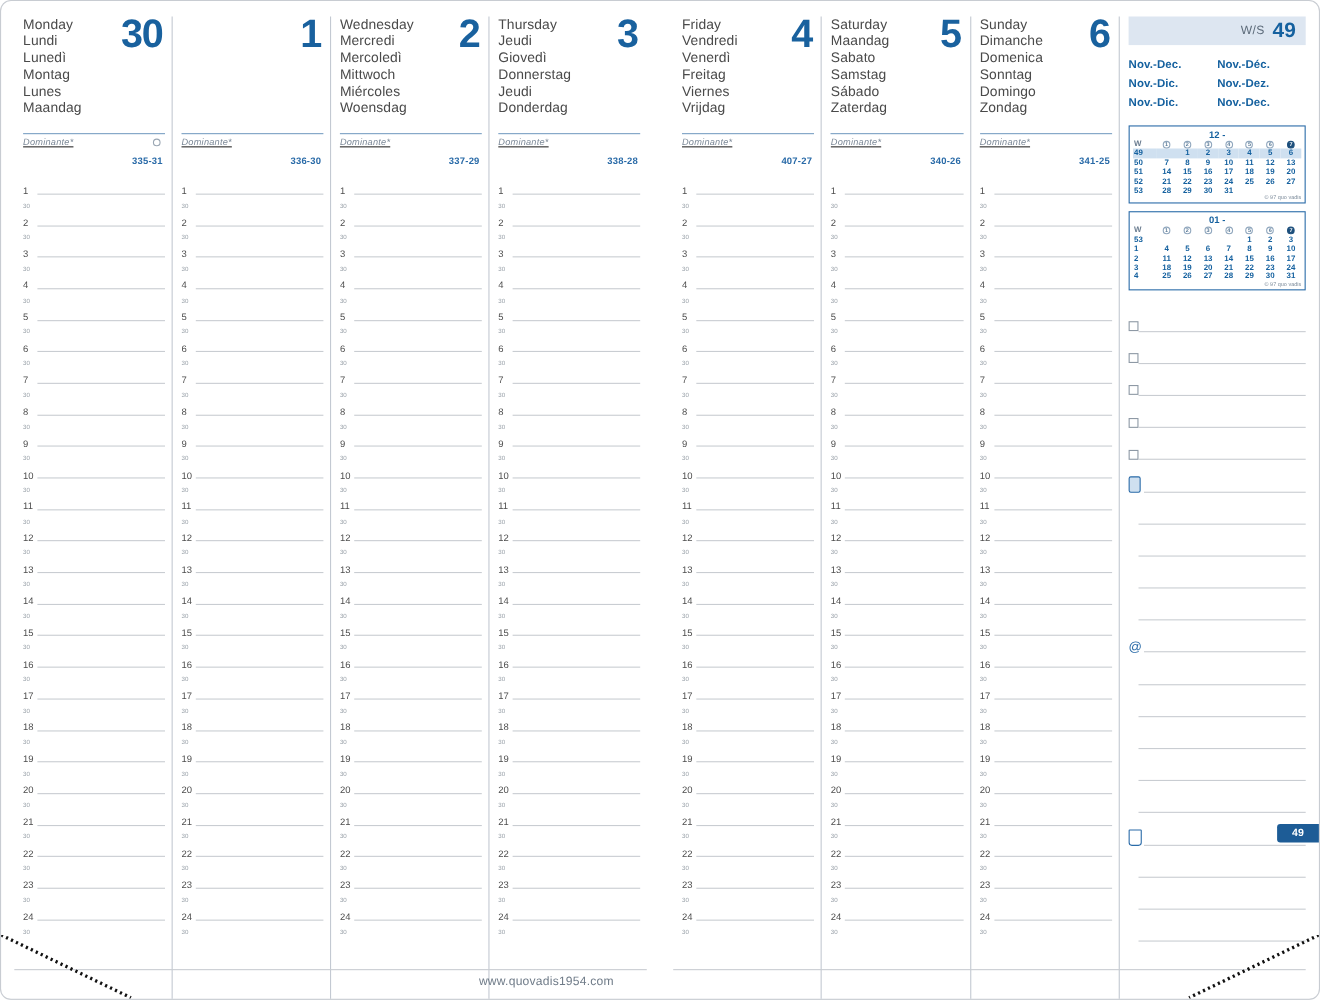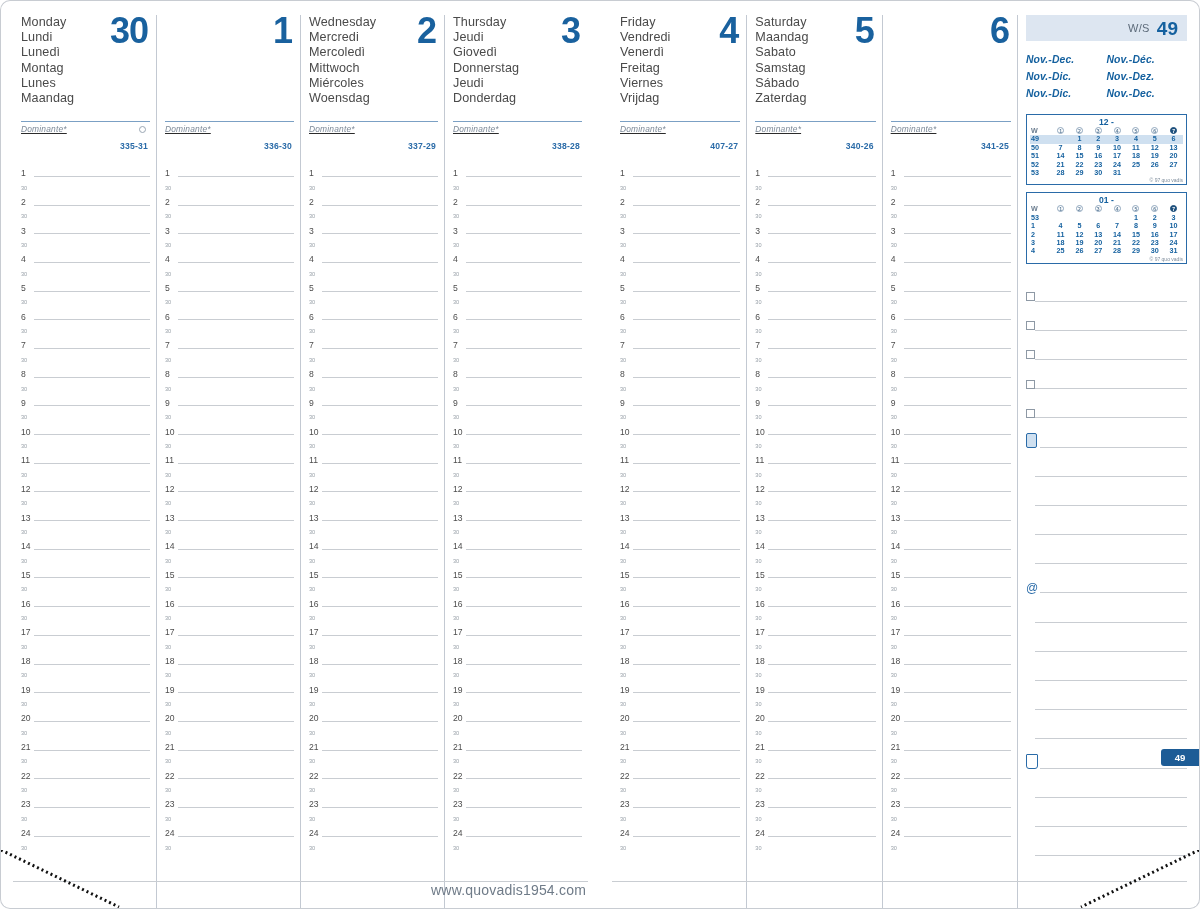--- a/index.html
+++ b/index.html
@@ -73,21 +73,21 @@
     height:26px; background:#dde6f1; display:flex; align-items:center;
     justify-content:flex-end; gap:7px; padding-right:9px; margin-bottom:10px;
   }
   .ws-lab { font-size:11px; color:#5d6b7a; letter-spacing:.4px; }
   .ws-num { font-size:19px; font-weight:700; color:#15619f; line-height:19px; }
 
   .months { margin-bottom:12px; }
   .mrow { display:flex; }
   .mrow span {
     font-size:10.4px; font-weight:700; color:#15619f; letter-spacing:.1px;
-    line-height:17px; width:50%;font-style:italic;
+    line-height:17px; width:50%;
   }
 
   
   .mini { border:1px solid #2a6ba8; padding:2px 3px 1px 3px; margin-bottom:7px; position:relative; }
   .mini-title { text-align:center; font-size:8.6px; font-weight:700; color:#15619f; line-height:10px; }
   table.cal { width:100%; border-collapse:collapse; }
   table.cal td, table.cal th {
     font-size:7.2px; font-weight:700; color:#15619f;
     text-align:center; line-height:8.4px; padding:0; font-family:"Liberation Sans", sans-serif;
   }
@@ -113,22 +113,22 @@
   .nline { flex:1 1 auto; border-bottom:1px solid #c9cdd2; margin-bottom:1.5px; height:0; }
   .nrow.plain .nbox, .nrow.plain .nicon { visibility:hidden; }
 
   .phone-ic { width:11px; height:15px; border:1.6px solid #2a6ba8; border-radius:2px; background:#cfe0f0; }
   .at-ic { font-size:12px; color:#2a6ba8; line-height:12px; }
   .pad-ic { width:12px; height:15px; border:1.4px solid #2a6ba8; border-radius:1px 1px 3px 3px; background:#fff; }
 
   
   .foot-rule { position:absolute; left:12px; right:12px; bottom:26px; border-top:1px solid #c9cdd2; }
   .site {
-    position:absolute; right:14px; bottom:10px;
-    font-size:14px; color:#6f7b88; letter-spacing:.2px;
+    position:absolute; right:42px; bottom:10px;
+    font-size:11px; color:#6f7b88; letter-spacing:.2px;
   }
   .tab {
     position:absolute; right:0; top:748px; width:38px; height:17px;
     background:#1d5c96; border-radius:3px 0 0 3px;
     color:#fff; font-size:9.6px; font-weight:700;
     display:flex; align-items:center; justify-content:center;
   }
   .corner { position:absolute; bottom:0; width:120px; height:58px; overflow:hidden; }
   .corner.l { left:0; } .corner.r { right:0; }
   .corner svg { display:block; }
@@ -1425,20 +1425,28 @@
                 <div class="hline"></div>
               </div>
               <div class="hrow half">
                 <div class="hlabel">30</div>
                 <div class="hline"></div>
               </div>
             </div>
           </div>
           <div class="daycol">
             <div class="day-head">
+              <div class="dnames">
+                <span>Sunday</span>
+                <span>Dimanche</span>
+                <span>Domenica</span>
+                <span>Sonntag</span>
+                <span>Domingo</span>
+                <span>Zondag</span>
+              </div>
               <div class="dnum">6</div>
             </div>
             <div class="dom-rule"></div>
             <div class="dom-row">
               <span class="dom">Dominante*</span>
             </div>
             <div class="code-row">
               <span class="daycode">341-25</span>
             </div>
             <div class="hours">

